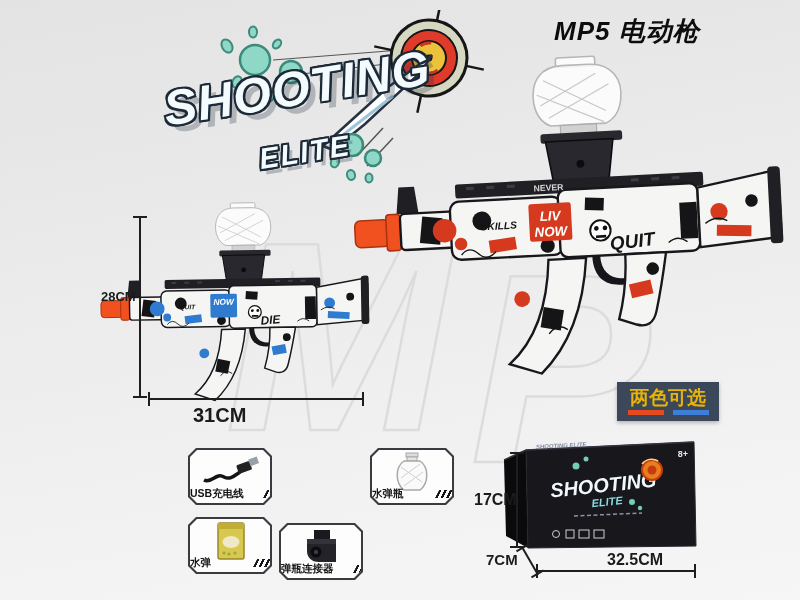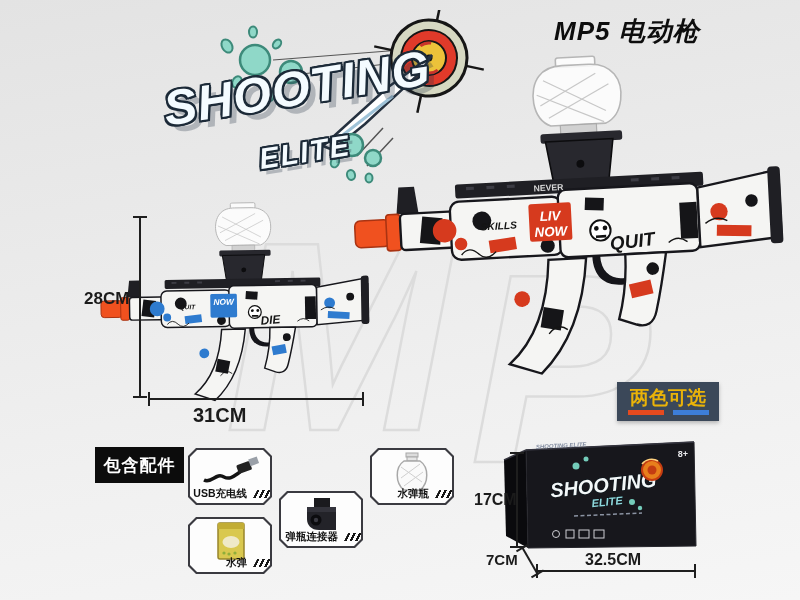--- a/index.html
+++ b/index.html
@@ -88,21 +88,21 @@
   }
   .acc-card{
     position:absolute;width:84px;height:57px;background:#3a3a40;padding:2px;box-sizing:border-box;
     clip-path:polygon(8px 0,calc(100% - 8px) 0,100% 8px,100% calc(100% - 8px),calc(100% - 8px) 100%,8px 100%,0 calc(100% - 8px),0 8px);
   }
   .acc-inner{
     width:100%;height:100%;background:#fdfdfd;position:relative;
     clip-path:polygon(7px 0,calc(100% - 7px) 0,100% 7px,100% calc(100% - 7px),calc(100% - 7px) 100%,7px 100%,0 calc(100% - 7px),0 7px);
   }
   .acc-icon{position:absolute;left:50%;top:2px;transform:translateX(-50%);}
-  .acc-label-row{position:absolute;bottom:2px;left:0;width:100%;display:flex;align-items:center;justify-content:flex-end;gap:8px;}
+  .acc-label-row{position:absolute;bottom:2px;left:0;width:100%;display:flex;align-items:center;justify-content:space-between;gap:21px;}
   .acc-label{font-size:10.5px;font-weight:700;color:#111;white-space:nowrap;}
   .stripes{
     width:15px;height:8px;transform:skewX(-28deg);
     background:repeating-linear-gradient(90deg,#151515 0 2.5px,transparent 2.5px 5.5px);
   }
 
   
   .box-art{left:492px;top:436px;width:212px;height:146px;}
   .box-logo1{fill:#f3f7f8;font-size:20px;font-weight:900;font-style:italic;stroke:#03161c;stroke-width:.8;paint-order:stroke;}
   .box-logo2{fill:#8fd8dc;font-size:11px;font-weight:900;font-style:italic;stroke:#03161c;stroke-width:.5;paint-order:stroke;}
@@ -314,33 +314,32 @@
       <text class="decal-white" x="255" y="208" font-size="17" text-anchor="middle">NOW</text>
 
       <text class="decal-black" x="330" y="250" font-size="24" transform="rotate(-4 330 250)">DIE</text>
       <text class="decal-black" x="166" y="216" font-size="13">QUIT</text>
 
     </g>
   </svg>
 </div>
 
   <div class="dimv abs" style="left:139px;top:216px;height:182px;"></div>
-  <div class="abs dim-label" style="left:84px;top:289px;font-size:17px;">28CM</div>
+  <div class="abs dim-label" style="left:101px;top:289px;font-size:13px;">28CM</div>
   <div class="dimh abs" style="left:148px;top:398px;width:216px;"></div>
   <div class="abs dim-label" style="left:193px;top:404px;width:112px;font-size:20px;">31CM</div>
 
   <div class="abs color-badge">
     <div class="lbl">两色可选</div>
     <div class="swatch-row">
       <div class="swatch swatch-red"></div>
       <div class="swatch swatch-blue"></div>
     </div>
   </div>
 
-  <div class="abs acc-title">包含配件</div>
 
   <div class="acc-card" style="left:188px;top:448px;">
     <div class="acc-inner">
       <svg class="acc-icon" width="64" height="36" viewBox="0 0 64 36">
         <path d="M6,28 C14,32 18,20 26,25 C32,28 36,24 42,20" stroke="#141414" stroke-width="3.5" fill="none"></path>
         <rect x="39" y="11" width="14" height="9" rx="1.5" fill="#222" transform="rotate(-20 46 15)"></rect>
         <rect x="51" y="6" width="9" height="7" fill="#9aa0a8" transform="rotate(-20 55 9)"></rect>
       </svg>
       <div class="acc-label-row">
         <span class="acc-label">USB充电线</span>
@@ -375,21 +374,21 @@
         <circle cx="31" cy="33" r="1.6" fill="#8fae3a"></circle>
         <circle cx="37" cy="32" r="1.6" fill="#8fae3a"></circle>
       </svg>
       <div class="acc-label-row">
         <span class="acc-label">水弹</span>
         <span class="stripes"></span>
       </div>
     </div>
   </div>
 
-  <div class="acc-card" style="left:279px;top:491px;">
+  <div class="acc-card" style="left:279px;top:523px;">
     <div class="acc-inner">
       <svg class="acc-icon" width="64" height="40" viewBox="0 0 64 40">
         <rect x="25" y="3" width="16" height="9" fill="#1a1a1e"></rect>
         <path d="M18,12 L47,12 L47,35 L30,35 C22,35 18,30 18,24 Z" fill="#232329"></path>
         <path d="M18,12 L47,12 L47,17 L18,17 Z" fill="#33333b"></path>
         <circle cx="27" cy="25" r="5.5" fill="#0c0c0f"></circle>
         <circle cx="27" cy="25" r="2.2" fill="#3a3a42"></circle>
       </svg>
       <div class="acc-label-row">
         <span class="acc-label">弹瓶连接器</span>
@@ -428,15 +427,15 @@
       <rect x="87" y="94" width="10" height="8"></rect>
       <rect x="102" y="94" width="10" height="8"></rect>
     </g>
   </svg>
 
   <div class="dimv abs" style="left:516px;top:452px;height:96px;"></div>
   <div class="abs dim-label" style="left:474px;top:491px;font-size:16px;text-align:right;">17CM</div>
   <div class="dimv abs" style="left:521px;top:547px;height:32px;transform:rotate(-30deg);transform-origin:top center;"></div>
   <div class="abs dim-label" style="left:486px;top:551px;font-size:15px;">7CM</div>
   <div class="dimh abs" style="left:536px;top:570px;width:160px;"></div>
-  <div class="abs dim-label" style="left:585px;top:551px;width:100px;text-align:left;font-size:16px;">32.5CM</div>
+  <div class="abs dim-label" style="left:585px;top:551px;width:100px;text-align:center;font-size:16px;">32.5CM</div>
 
 </div>
 
 </body></html>

